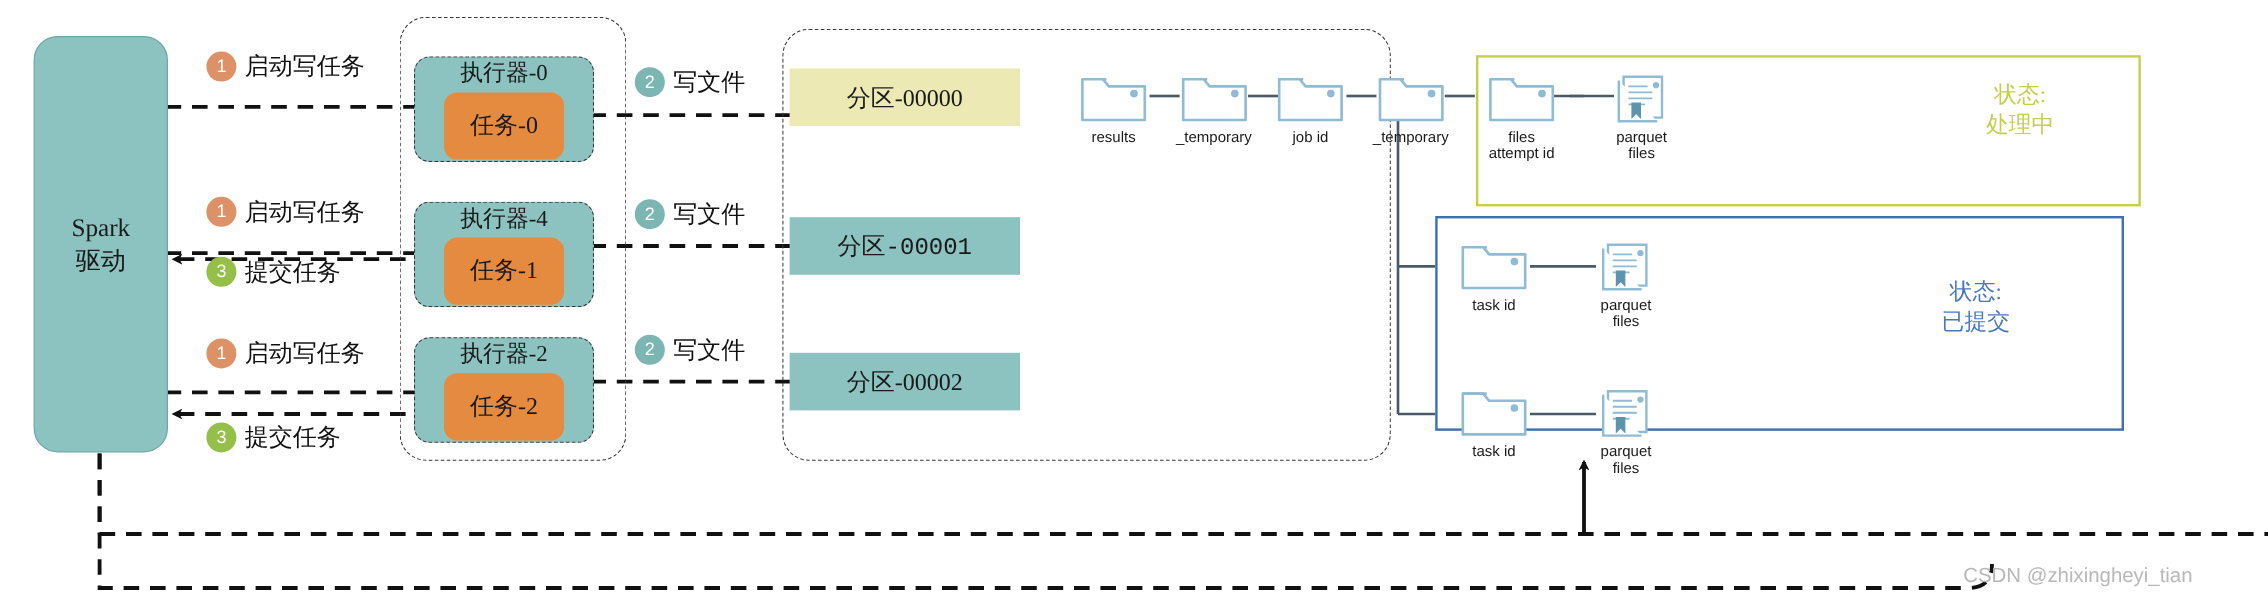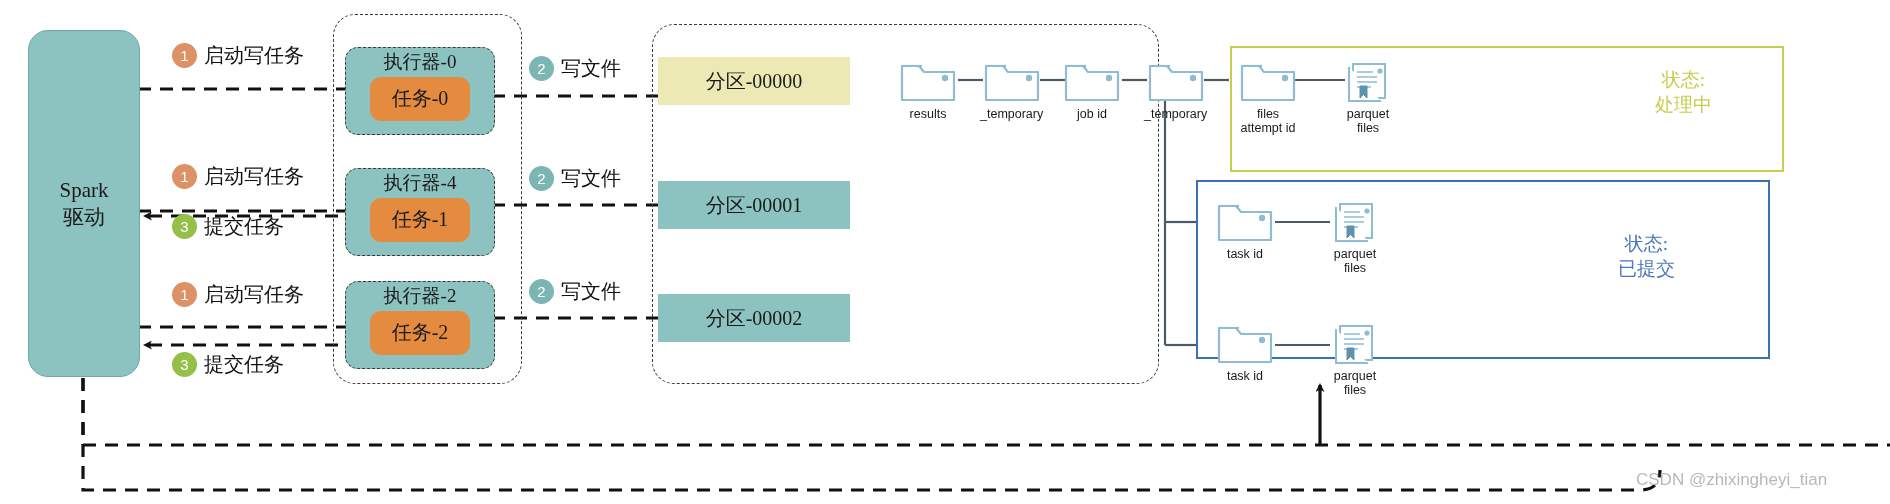--- a/index.html
+++ b/index.html
@@ -26,21 +26,21 @@
   .partbox-wrap{left:652px;top:24px;width:505px;height:358px;}
 
   
   .executor{
     width:148px;height:86px;background:#8cc3c0;
     border:1.6px dashed #3a3a3a;border-radius:13px;
     display:flex;flex-direction:column;align-items:center;
   }
   .executor .etitle{font-size:19px;color:#1a1a1a;margin-top:4px;line-height:1.1;text-align:right;}
   .task{
-    margin-top:4px;width:100px;height:44px;background:#e48b3f;
+    margin-top:4px;width:100px;height:56px;background:#e48b3f;
     border-radius:11px;display:flex;align-items:center;justify-content:center;
     font-size:20px;color:#1a1a1a;
   }
 
   
   .partition{
     width:192px;height:48px;display:flex;align-items:center;justify-content:center;
     font-size:20px;color:#1a1a1a;
   }
   .partition.yellow{background:#ece9b4;}
@@ -189,21 +189,21 @@
     <span class="steplabel">写文件</span>
   </div>
   <div class="abs steprow" style="left:529px;top:278px;">
     <span class="badge teal">2</span>
     <span class="steplabel">写文件</span>
   </div>
 
   <div class="abs dashcontainer partbox-wrap"></div>
 
   <div class="abs partition yellow" style="left:658px;top:57px;">分区-00000</div>
-  <div class="abs partition teal" style="left:658px;top:181px;">分区-00001</div>
+  <div class="abs partition teal" style="left:658px;top:181px;font-family:Liberation Mono, monospace;">分区-00001</div>
   <div class="abs partition teal" style="left:658px;top:294px;">分区-00002</div>
 
   <div class="node" style="left:898px;top:56px;">
     <svg width="60" height="48" viewBox="0 0 60 48">
       <path d="M4,10 L24,10" stroke="#8fbcd4" stroke-width="2.2" fill="none"></path>
       <path d="M4,14 L4,44 L56,44 L56,16 L26,16 L21,10 L4,10 Z" fill="#ffffff" stroke="#8fbcd4" stroke-width="2.2" stroke-linejoin="round"></path>
       <circle cx="47" cy="22" r="3.2" fill="#8fbcd4"></circle>
     </svg>
     <div class="nodelabel">results</div>
   </div>

